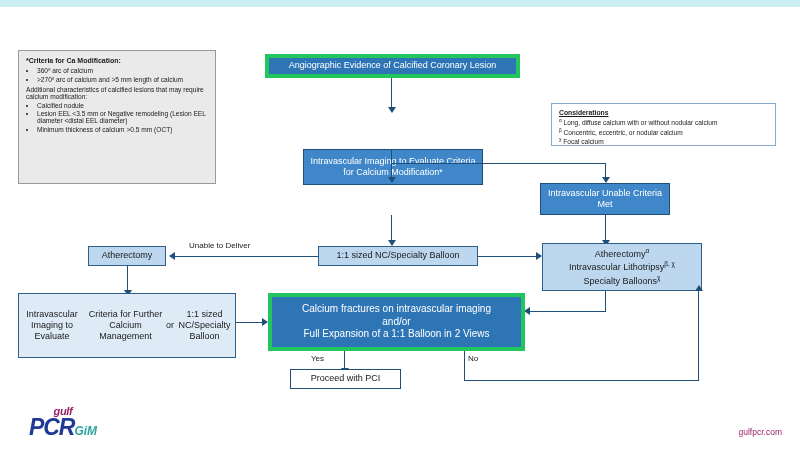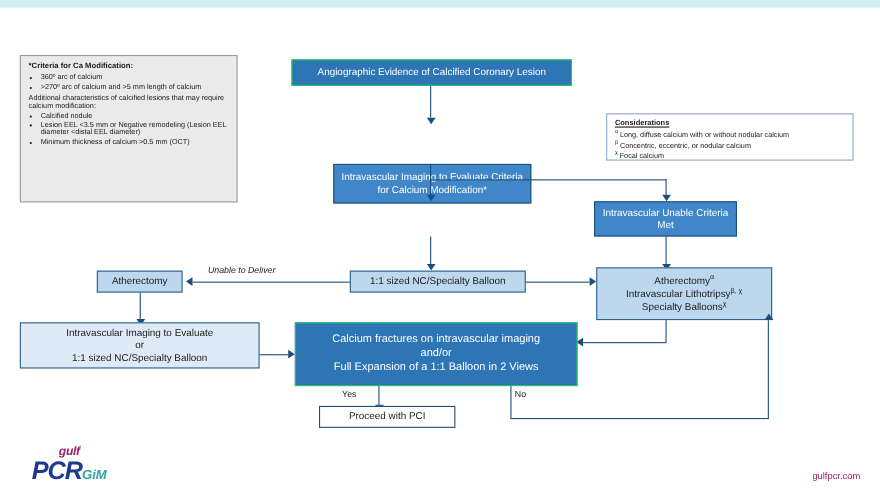--- a/index.html
+++ b/index.html
@@ -43,21 +43,21 @@
     position: absolute;
     box-sizing: border-box;
     display: flex;
     align-items: center;
     justify-content: center;
     text-align: center;
     line-height: 1.25;
   }
   .box-dark {
     background: #2e75b6;
-    border: 1px solid #22c55e;
+    border: 4px solid #22c55e;
     color: #ffffff;
   }
   .box-mid {
     background: #3f87c9;
     border: 1px solid #1f4e79;
     color: #ffffff;
   }
   .box-light {
     background: #bdd7ee;
     border: 1px solid #2e5f8a;
@@ -265,21 +265,21 @@
 
   <div class="ln-v" style="left:605px; top:215px; height:25px;"></div>
   <div class="arrow arrow-down" style="left:602px; top:240px;"></div>
 
   <div class="box box-light" style="left:318px; top:246px; width:160px; height:20px; font-size:9px;">1:1 sized NC/Specialty Balloon</div>
 
   <div class="box box-light" style="left:88px; top:246px; width:78px; height:20px; font-size:9px;">Atherectomy</div>
 
   <div class="ln-h" style="left:175px; top:256px; width:143px;"></div>
   <div class="arrow arrow-left" style="left:169px; top:252px;"></div>
-  <div class="lbl" style="left:189px; top:241px;font-style:italic;">Unable to Deliver</div>
+  <div class="lbl" style="left:189px; top:241px;">Unable to Deliver</div>
 
   <div class="ln-h" style="left:478px; top:256px; width:58px;"></div>
   <div class="arrow arrow-right" style="left:536px; top:252px;"></div>
 
   <div class="box box-light" style="left:542px; top:243px; width:160px; height:48px; font-size:9px; flex-direction:column;">
     <div>
       <span>Atherectomy</span><span class="sup">α</span>
     </div>
     <div>
       <span>Intravascular Lithotripsy</span><span class="sup">β, χ</span>
@@ -289,40 +289,41 @@
     </div>
   </div>
 
   <div class="ln-v" style="left:127px; top:266px; height:24px;"></div>
   <div class="arrow arrow-down" style="left:124px; top:290px;"></div>
 
   <div class="ln-v" style="left:605px; top:291px; height:20px;"></div>
   <div class="ln-h" style="left:530px; top:311px; width:76px;"></div>
   <div class="arrow arrow-left" style="left:524px; top:307px;"></div>
 
-  <div class="box box-pale" style="left:18px; top:293px; width:218px; height:42px; font-size:9px; flex-direction:column;">
+  <div class="box box-pale" style="left:18px; top:293px; width:218px; height:65px; font-size:9px; flex-direction:row;">
     <div>Intravascular Imaging to Evaluate</div>
+    <div>Criteria for Further Calcium Management</div>
     <div>or</div>
     <div>1:1 sized NC/Specialty Balloon</div>
   </div>
 
   <div class="ln-h" style="left:236px; top:322px; width:26px;"></div>
   <div class="arrow arrow-right" style="left:262px; top:318px;"></div>
 
   <div class="box box-dark" style="left:268px; top:293px; width:257px; height:58px; font-size:10px; flex-direction:column;">
     <div>Calcium fractures on intravascular imaging</div>
     <div>and/or</div>
     <div>Full Expansion of a 1:1 Balloon in 2 Views</div>
   </div>
 
   <div class="ln-v" style="left:344px; top:351px; height:17px;"></div>
   <div class="arrow arrow-down" style="left:341px; top:368px;"></div>
   <div class="lbl" style="left:311px; top:354px;">Yes</div>
 
-  <div class="box box-white" style="left:290px; top:369px; width:124px; height:20px; font-size:9px;">Proceed with PCI</div>
+  <div class="box box-white" style="left:290px; top:369px; width:111px; height:20px; font-size:9px;">Proceed with PCI</div>
 
   <div class="ln-v" style="left:464px; top:351px; height:29px;"></div>
   <div class="ln-h" style="left:464px; top:380px; width:235px;"></div>
   <div class="ln-v" style="left:698px; top:291px; height:89px;"></div>
   <div class="arrow arrow-up" style="left:695px; top:285px;"></div>
   <div class="lbl" style="left:468px; top:354px;">No</div>
 
   <div class="logo">
     <div class="gulf">gulf</div>
     <div>

